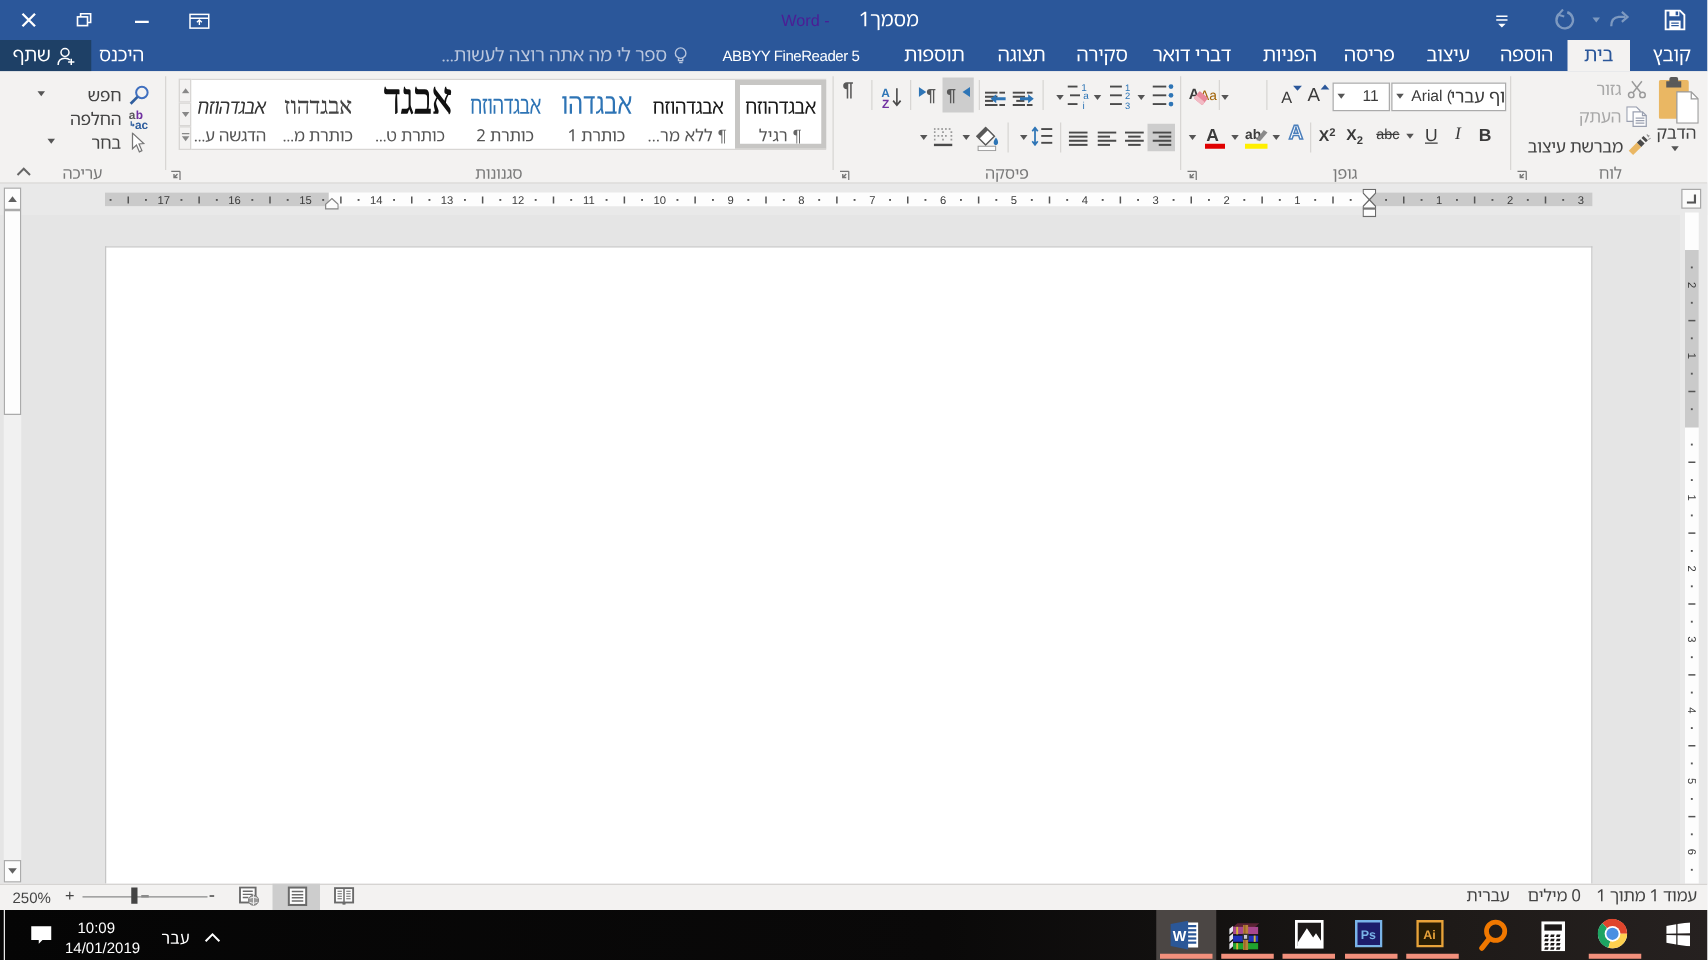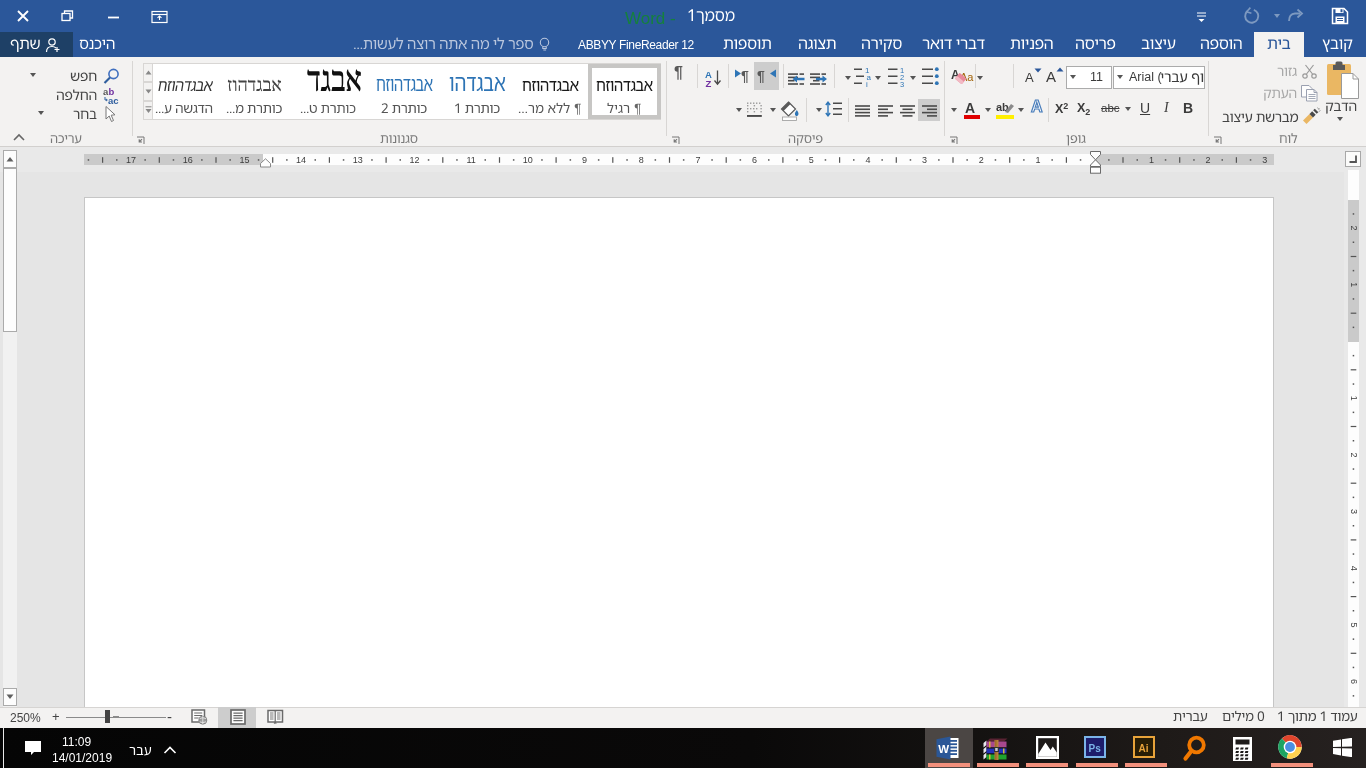--- a/index.html
+++ b/index.html
@@ -18,21 +18,21 @@
 <rect x="50" y="5.5" width="8" height="7"></rect>
         <path d="M52.5 5.5 V3 H60.5 V10 H58"></path>
 </g>
 <path d="M96 9.5 h11" stroke="#fff" stroke-width="1.8"></path>
 <g stroke="#fff" stroke-width="1.2" fill="none">
 <rect x="140" y="3.5" width="15" height="11"></rect>
         <path d="M140 6.5 h15"></path>
 <path d="M147.5 12 V8 M145.5 9.8 L147.5 8 L149.5 9.8" stroke-width="1.1"></path>
 </g>
 </svg>
-<div class="lat" style="left:625px;top:9px;font-size:17px;color:#15803d">Word - </div>
+<div class="lat" style="left:625px;top:9px;font-size:13px;color:#4c1d95">Word - </div>
 <svg style="position:absolute;left:687.0px;top:1px;overflow:visible" width="50" height="27" viewBox="0 -20 50 27">
       <path d="M6.0 0.0H4.5V-7.9Q4.5 -8.3 4.5 -8.6Q4.5 -9.0 4.5 -9.4Q4.5 -9.8 4.6 -10.1Q4.4 -9.9 4.2 -9.7Q4.0 -9.5 3.7 -9.4L2.0 -8.0L1.3 -9.0L4.7 -11.7H6.0Z M15.1 3.1V-6.1Q15.1 -7.2 14.6 -7.8Q14.2 -8.4 13.3 -8.4H9.6L9.8 -9.7H13.3Q14.9 -9.7 15.8 -8.8Q16.6 -7.8 16.6 -6.1V3.0Z M18.3 0.0 19.4 -5.8 18.1 -9.7H19.6L20.3 -7.1H20.4Q20.6 -7.6 20.8 -8.1Q21.1 -8.6 21.4 -9.0Q21.8 -9.4 22.4 -9.6Q22.9 -9.8 23.7 -9.8Q24.8 -9.8 25.6 -9.3Q26.4 -8.8 26.8 -7.8Q27.3 -6.8 27.3 -5.2V-5.0Q27.3 -3.5 26.8 -2.4Q26.3 -1.2 25.4 -0.6Q24.5 0.0 23.2 0.0H21.6L21.8 -1.2H23.1Q24.4 -1.2 25.1 -2.3Q25.8 -3.3 25.8 -5.0V-5.2Q25.8 -6.4 25.5 -7.1Q25.2 -7.9 24.6 -8.2Q24.1 -8.6 23.4 -8.6Q22.8 -8.6 22.3 -8.3Q21.8 -8.1 21.5 -7.7Q21.3 -7.3 21.1 -6.8Q20.9 -6.3 20.8 -5.7L19.8 0.0Z M32.9 0.2Q30.8 0.2 29.8 -1.0Q28.8 -2.2 28.8 -4.6V-4.8Q28.8 -5.9 29.2 -6.8Q29.5 -7.8 30.0 -8.4V-8.5L31.4 -8.7L31.2 -8.4Q30.8 -7.8 30.5 -6.9Q30.3 -6.0 30.3 -4.9Q30.3 -3.0 30.9 -2.0Q31.5 -1.0 32.9 -1.0Q34.3 -1.0 35.0 -2.1Q35.6 -3.2 35.6 -5.3Q35.6 -6.8 35.1 -7.6Q34.6 -8.4 33.4 -8.4H28.3L28.5 -9.7H33.5Q35.3 -9.7 36.2 -8.6Q37.1 -7.4 37.1 -5.3Q37.1 -2.7 36.0 -1.3Q35.0 0.2 32.9 0.2Z M38.5 0.0 39.7 -5.8 38.3 -9.7H39.8L40.6 -7.1H40.6Q40.8 -7.6 41.1 -8.1Q41.3 -8.6 41.7 -9.0Q42.1 -9.4 42.6 -9.6Q43.2 -9.8 43.9 -9.8Q45.0 -9.8 45.8 -9.3Q46.6 -8.8 47.1 -7.8Q47.5 -6.8 47.5 -5.2V-5.0Q47.5 -3.5 47.1 -2.4Q46.6 -1.2 45.7 -0.6Q44.8 0.0 43.5 0.0H41.8L42.0 -1.2H43.4Q44.7 -1.2 45.4 -2.3Q46.1 -3.3 46.1 -5.0V-5.2Q46.1 -6.4 45.7 -7.1Q45.4 -7.9 44.9 -8.2Q44.4 -8.6 43.7 -8.6Q43.0 -8.6 42.5 -8.3Q42.1 -8.1 41.8 -7.7Q41.5 -7.3 41.3 -6.8Q41.2 -6.3 41.1 -5.7L40.1 0.0Z" fill="#ffffff"></path>
     </svg>
 <svg class="abs" style="left:1195px;top:10px" width="14" height="14" viewBox="0 0 14 14">
 <g stroke="#fff" stroke-width="1.2">
         <path d="M2 3 h9 M2 6 h9"></path>
       </g>
 <path d="M3.5 9 L6.5 12 L9.5 9 Z" fill="#fff"></path>
 </svg>
 <svg class="abs" style="left:1286px;top:8px" width="20" height="16" viewBox="0 0 20 16">
@@ -76,21 +76,21 @@
     </svg>
 <svg style="position:absolute;left:860.5px;top:29px;overflow:visible" width="43" height="27" viewBox="0 -20 43 27">
       <path d="M7.4 0.0V-6.4Q7.4 -7.4 7.0 -7.8Q6.5 -8.3 5.6 -8.3H0.8L1.0 -9.5H5.7Q7.3 -9.5 8.1 -8.7Q8.9 -8.0 8.9 -6.5V0.0ZM1.1 0.0V-5.4L2.6 -5.5V0.0Z M15.2 0.0V-6.4Q15.2 -7.4 14.8 -7.8Q14.4 -8.3 13.5 -8.3H10.2L10.3 -9.5H13.6Q15.1 -9.5 15.9 -8.7Q16.7 -8.0 16.7 -6.5V0.0Z M19.5 -4.2V-9.5H20.9V-4.2ZM18.0 -8.3 18.2 -9.5H20.3V-8.3Z M26.9 0.0 29.4 -8.3H22.6L22.8 -9.5H31.1L31.0 -8.6L28.3 0.0ZM23.1 3.1V-6.0L24.6 -6.1V3.0Z M36.4 0.2Q34.4 0.2 33.4 -1.0Q32.4 -2.2 32.4 -4.5V-4.7Q32.4 -5.8 32.7 -6.7Q33.1 -7.6 33.6 -8.2V-8.4L35.0 -8.5L34.8 -8.2Q34.3 -7.7 34.1 -6.8Q33.8 -5.9 33.8 -4.8Q33.8 -2.9 34.5 -2.0Q35.1 -1.0 36.4 -1.0Q37.9 -1.0 38.5 -2.1Q39.2 -3.2 39.2 -5.2Q39.2 -6.7 38.7 -7.5Q38.2 -8.3 37.0 -8.3H31.9L32.0 -9.5H37.0Q38.9 -9.5 39.8 -8.4Q40.6 -7.3 40.6 -5.2Q40.6 -2.6 39.6 -1.2Q38.6 0.2 36.4 0.2Z" fill="#fff"></path>
     </svg>
 <svg style="position:absolute;left:797.9px;top:29px;overflow:visible" width="41" height="27" viewBox="0 -20 41 27">
       <path d="M7.4 0.0V-6.4Q7.4 -7.4 7.0 -7.8Q6.5 -8.3 5.6 -8.3H0.8L1.0 -9.5H5.7Q7.3 -9.5 8.1 -8.7Q8.9 -8.0 8.9 -6.5V0.0ZM1.1 0.0V-5.4L2.6 -5.5V0.0Z M13.8 0.1 13.2 -2.0H13.1Q12.8 -1.6 12.5 -1.2Q12.2 -0.8 11.8 -0.5Q11.5 -0.3 11.1 -0.1Q10.7 0.0 10.1 0.0H9.9V-1.2H10.1Q10.6 -1.2 11.1 -1.4Q11.5 -1.6 11.9 -1.9Q12.3 -2.2 12.6 -2.5Q12.9 -2.9 13.0 -3.2V-7.1Q13.0 -7.7 12.7 -8.0Q12.4 -8.3 11.8 -8.3H10.8L10.9 -9.5H12.1Q12.9 -9.5 13.4 -9.2Q14.0 -9.0 14.2 -8.5Q14.5 -8.0 14.5 -7.2V-2.6L15.1 -0.2Z M17.1 0.0V-9.5H18.5V0.0ZM15.6 -8.3 15.8 -9.5H18.0V-8.3Z M26.0 -0.1 20.0 -9.5H21.8L24.7 -4.7L27.1 -0.9ZM20.0 0.0V-1.2H26.6L27.1 -0.9L26.9 0.0ZM24.5 -3.7 24.1 -4.7Q24.6 -4.9 24.9 -5.3Q25.2 -5.7 25.4 -6.2Q25.6 -6.7 25.7 -7.2Q25.8 -7.7 25.8 -8.0L26.0 -9.5H27.5L27.3 -7.9Q27.2 -7.4 27.1 -6.8Q26.9 -6.2 26.6 -5.6Q26.3 -5.0 25.8 -4.5Q25.2 -4.0 24.5 -3.7Z M36.0 0.0V-6.4Q36.0 -7.4 35.6 -7.8Q35.2 -8.3 34.3 -8.3H30.1V-9.5H34.4Q35.9 -9.5 36.7 -8.7Q37.5 -8.0 37.5 -6.5V0.0ZM28.3 0.0 28.5 -1.2H29.0Q29.4 -1.2 29.6 -1.4Q29.9 -1.5 30.0 -1.8Q30.1 -2.1 30.1 -2.6V-9.2H31.6V-2.5Q31.6 -1.3 31.0 -0.7Q30.4 0.0 29.3 0.0ZM28.6 -8.3 28.8 -9.5H30.8V-8.3Z" fill="#fff"></path>
     </svg>
 <svg style="position:absolute;left:722.8px;top:29px;overflow:visible" width="51" height="27" viewBox="0 -20 51 27">
       <path d="M8.3 0.0V-6.4Q8.3 -7.4 7.9 -7.8Q7.4 -8.3 6.5 -8.3H2.4V-9.5H6.6Q8.2 -9.5 9.0 -8.7Q9.8 -8.0 9.8 -6.5V0.0ZM0.6 0.0 0.7 -1.2H1.3Q1.7 -1.2 1.9 -1.4Q2.1 -1.5 2.3 -1.8Q2.4 -2.1 2.4 -2.6V-9.2H3.9V-2.5Q3.9 -1.3 3.3 -0.7Q2.7 0.0 1.6 0.0ZM0.9 -8.3 1.1 -9.5H3.1V-8.3Z M12.5 0.0V-9.5H14.0V0.0ZM11.1 -8.3 11.2 -9.5H13.5V-8.3Z M15.9 0.0V-1.2H18.8Q19.9 -1.2 20.6 -1.7Q21.3 -2.1 21.7 -2.9Q22.1 -3.8 22.1 -4.8Q22.1 -6.5 21.4 -7.5Q20.7 -8.4 19.4 -8.4Q18.2 -8.4 17.6 -7.9Q17.1 -7.3 17.1 -6.4Q17.1 -5.7 17.4 -5.2Q17.7 -4.7 18.4 -4.6Q18.6 -4.5 18.7 -4.5Q18.8 -4.5 18.9 -4.5L18.8 -3.4Q18.6 -3.4 18.4 -3.4Q18.2 -3.4 17.9 -3.5Q16.8 -3.6 16.2 -4.4Q15.6 -5.2 15.6 -6.4Q15.6 -7.4 16.1 -8.1Q16.5 -8.8 17.3 -9.2Q18.2 -9.7 19.4 -9.7Q21.4 -9.7 22.5 -8.4Q23.6 -7.1 23.6 -4.8Q23.6 -3.4 23.0 -2.3Q22.4 -1.2 21.3 -0.6Q20.2 0.0 18.7 0.0Z M29.2 0.2Q27.1 0.2 26.1 -1.0Q25.1 -2.2 25.1 -4.5V-4.7Q25.1 -5.8 25.5 -6.7Q25.8 -7.6 26.3 -8.2V-8.4L27.7 -8.5L27.5 -8.2Q27.1 -7.7 26.8 -6.8Q26.6 -5.9 26.6 -4.8Q26.6 -2.9 27.2 -2.0Q27.8 -1.0 29.2 -1.0Q30.6 -1.0 31.3 -2.1Q31.9 -3.2 31.9 -5.2Q31.9 -6.7 31.4 -7.5Q30.9 -8.3 29.7 -8.3H24.6L24.8 -9.5H29.8Q31.6 -9.5 32.5 -8.4Q33.4 -7.3 33.4 -5.2Q33.4 -2.6 32.3 -1.2Q31.3 0.2 29.2 0.2Z M35.7 0.0V-9.5H37.2V0.0ZM34.3 -8.3 34.5 -9.5H36.7V-8.3Z M46.3 0.0V-6.4Q46.3 -7.4 45.9 -7.8Q45.4 -8.3 44.5 -8.3H40.4V-9.5H44.6Q46.2 -9.5 47.0 -8.7Q47.8 -8.0 47.8 -6.5V0.0ZM38.6 0.0 38.7 -1.2H39.3Q39.7 -1.2 39.9 -1.4Q40.1 -1.5 40.3 -1.8Q40.4 -2.1 40.4 -2.6V-9.2H41.8V-2.5Q41.8 -1.3 41.3 -0.7Q40.7 0.0 39.5 0.0ZM38.9 -8.3 39.0 -9.5H41.1V-8.3Z" fill="#fff"></path>
     </svg>
-<div class="lat" style="left:578px;top:38px;font-size:12px;letter-spacing:-0.35px;color:#fff">ABBYY FineReader 12</div>
+<div class="lat" style="left:578px;top:38px;font-size:12px;letter-spacing:-0.35px;color:#fff">ABBYY FineReader 5</div>
 <svg class="abs" style="left:538px;top:37px" width="13" height="16" viewBox="0 0 13 16">
 <g stroke="#b9c6dd" stroke-width="1.1" fill="none">
 <circle cx="6.5" cy="5.5" r="4.2"></circle>
         <path d="M4.8 9.5 v2 h3.4 v-2 M5.3 13 h2.8"></path>
 </g>
     </svg>
 <svg style="position:absolute;left:352.7px;top:30px;overflow:visible" width="183" height="26" viewBox="0 -19 183 26">
       <path d="M1.0 -0.7Q1.0 -1.1 1.3 -1.3Q1.5 -1.5 1.9 -1.5Q2.3 -1.5 2.5 -1.3Q2.7 -1.1 2.7 -0.7Q2.7 -0.3 2.5 -0.1Q2.3 0.1 1.9 0.1Q1.5 0.1 1.3 -0.1Q1.0 -0.3 1.0 -0.7Z M4.3 -0.7Q4.3 -1.1 4.5 -1.3Q4.8 -1.5 5.1 -1.5Q5.5 -1.5 5.8 -1.3Q6.0 -1.1 6.0 -0.7Q6.0 -0.3 5.8 -0.1Q5.5 0.1 5.1 0.1Q4.8 0.1 4.5 -0.1Q4.3 -0.3 4.3 -0.7Z M7.6 -0.7Q7.6 -1.1 7.8 -1.3Q8.1 -1.5 8.4 -1.5Q8.8 -1.5 9.0 -1.3Q9.2 -1.1 9.2 -0.7Q9.2 -0.3 9.0 -0.1Q8.8 0.1 8.4 0.1Q8.1 0.1 7.8 -0.1Q7.6 -0.3 7.6 -0.7Z M17.7 0.0V-6.0Q17.7 -6.9 17.2 -7.3Q16.8 -7.8 16.0 -7.8H12.1V-8.9H16.1Q17.5 -8.9 18.3 -8.2Q19.0 -7.5 19.0 -6.1V0.0ZM10.4 0.0 10.6 -1.1H11.1Q11.4 -1.1 11.7 -1.3Q11.9 -1.4 12.0 -1.7Q12.1 -2.0 12.1 -2.4V-8.6H13.5V-2.4Q13.5 -1.2 12.9 -0.6Q12.4 0.0 11.3 0.0ZM10.7 -7.8 10.9 -8.9H12.8V-7.8Z M21.7 0.0V-8.9H23.1V0.0ZM20.3 -7.8 20.5 -8.9H22.6V-7.8Z M29.3 0.1Q27.8 0.1 26.9 -0.6Q25.9 -1.2 25.3 -2.3Q24.8 -3.5 24.8 -5.2V-8.9H26.2V-5.2Q26.2 -3.8 26.5 -2.9Q26.9 -2.0 27.6 -1.5Q28.3 -1.0 29.2 -1.0H29.4Q30.4 -1.1 31.1 -1.5Q31.8 -2.0 32.1 -2.9Q32.5 -3.8 32.5 -5.2V-8.9H33.8V-5.2Q33.8 -3.5 33.3 -2.3Q32.8 -1.2 31.8 -0.6Q30.8 0.0 29.4 0.1ZM25.8 -3.5 25.7 -4.4Q26.7 -4.4 27.4 -4.7Q28.0 -5.0 28.3 -5.7Q28.6 -6.4 28.6 -7.3V-8.9H30.0V-7.4Q30.0 -6.5 29.8 -5.7Q29.5 -5.0 29.0 -4.5Q28.5 -3.9 27.7 -3.7Q26.9 -3.4 25.8 -3.5Z M35.0 0.5 35.0 -0.6 38.0 -1.3Q38.7 -1.5 39.2 -1.7Q39.7 -2.0 40.1 -2.6Q40.5 -3.1 40.7 -4.1Q41.0 -5.0 41.1 -6.6L41.2 -8.9H42.6L42.4 -6.6Q42.4 -5.3 42.2 -4.4Q42.0 -3.4 41.7 -2.7Q41.4 -2.0 40.9 -1.5Q40.4 -1.0 39.7 -0.7Q38.9 -0.4 38.0 -0.1ZM37.3 -0.6 35.4 -8.8 36.7 -9.0 38.3 -2.6Q38.3 -2.3 38.3 -2.0Q38.3 -1.6 38.2 -1.3Q38.1 -0.9 37.9 -0.6Z M44.8 -8.9H50.2L50.1 -8.0L47.4 0.0H45.9L48.6 -7.8H43.4V-11.2L44.8 -11.4Z M60.9 0.0V-6.0Q60.9 -6.9 60.5 -7.3Q60.1 -7.8 59.3 -7.8H54.8L54.9 -8.9H59.4Q60.8 -8.9 61.6 -8.2Q62.3 -7.5 62.3 -6.1V0.0ZM55.0 0.0V-5.1L56.4 -5.2V0.0Z M69.2 -0.1 63.7 -8.9H65.3L68.0 -4.4L70.3 -0.9ZM63.6 0.0V-1.1H69.8L70.3 -0.9L70.1 0.0ZM67.8 -3.5 67.4 -4.4Q67.9 -4.6 68.2 -5.0Q68.5 -5.3 68.7 -5.8Q68.9 -6.3 69.0 -6.7Q69.0 -7.2 69.1 -7.5L69.2 -8.9H70.6L70.5 -7.4Q70.4 -6.9 70.3 -6.4Q70.1 -5.8 69.8 -5.2Q69.5 -4.6 69.0 -4.2Q68.5 -3.7 67.8 -3.5Z M72.9 0.0V-8.9H74.2V0.0ZM71.5 -7.8 71.7 -8.9H73.8V-7.8Z M80.4 0.0V-6.0Q80.4 -6.9 80.0 -7.3Q79.6 -7.8 78.7 -7.8H75.6L75.8 -8.9H78.8Q80.3 -8.9 81.0 -8.2Q81.8 -7.5 81.8 -6.1V0.0Z M93.1 0.0V-6.0Q93.1 -6.9 92.7 -7.3Q92.3 -7.8 91.4 -7.8H86.9L87.1 -8.9H91.5Q93.0 -8.9 93.7 -8.2Q94.5 -7.5 94.5 -6.1V0.0ZM87.2 0.0V-5.1L88.6 -5.2V0.0Z M102.9 0.0V-6.0Q102.9 -6.9 102.5 -7.3Q102.1 -7.8 101.3 -7.8H97.4V-8.9H101.4Q102.8 -8.9 103.6 -8.2Q104.3 -7.5 104.3 -6.1V0.0ZM95.7 0.0 95.8 -1.1H96.4Q96.7 -1.1 96.9 -1.3Q97.2 -1.4 97.3 -1.7Q97.4 -2.0 97.4 -2.4V-8.6H98.8V-2.4Q98.8 -1.2 98.2 -0.6Q97.6 0.0 96.6 0.0ZM96.0 -7.8 96.1 -8.9H98.0V-7.8Z M112.4 0.0Q111.7 -1.1 111.0 -2.2Q110.4 -3.2 109.7 -4.2Q109.0 -5.1 108.3 -5.9Q107.9 -6.4 107.6 -6.8Q107.2 -7.3 106.9 -7.6Q106.6 -8.0 106.3 -8.4Q106.1 -8.7 105.9 -8.9H107.6Q107.8 -8.6 108.2 -8.2Q108.5 -7.8 108.8 -7.3Q109.2 -6.8 109.7 -6.2Q110.3 -5.4 111.0 -4.3Q111.8 -3.3 112.5 -2.2Q113.3 -1.1 114.0 0.0ZM105.6 0.0 105.9 -2.5Q106.0 -3.4 106.3 -4.1Q106.6 -4.8 107.1 -5.4Q107.6 -5.9 108.4 -6.3L108.9 -5.4Q108.4 -5.1 108.0 -4.7Q107.7 -4.2 107.6 -3.7Q107.4 -3.1 107.3 -2.4L106.9 0.0ZM111.1 -3.7 110.6 -4.6Q111.2 -4.9 111.6 -5.3Q111.9 -5.7 112.1 -6.3Q112.3 -6.8 112.3 -7.5L112.5 -8.9H113.9L113.7 -7.4Q113.7 -6.6 113.4 -5.8Q113.1 -5.1 112.5 -4.6Q111.9 -4.0 111.1 -3.7Z M124.7 0.0V-6.0Q124.7 -6.9 124.3 -7.3Q123.9 -7.8 123.0 -7.8H118.5L118.7 -8.9H123.1Q124.6 -8.9 125.3 -8.2Q126.1 -7.5 126.1 -6.1V0.0ZM118.8 0.0V-5.1L120.2 -5.2V0.0Z M127.7 0.0 128.7 -5.3 127.5 -8.9H128.8L129.6 -6.5H129.6Q129.8 -7.0 130.0 -7.5Q130.2 -7.9 130.6 -8.3Q131.0 -8.6 131.5 -8.8Q132.0 -9.0 132.7 -9.0Q133.7 -9.0 134.5 -8.6Q135.2 -8.1 135.6 -7.2Q136.1 -6.2 136.1 -4.8V-4.6Q136.1 -3.2 135.6 -2.2Q135.2 -1.1 134.3 -0.6Q133.5 0.0 132.3 0.0H130.8L130.9 -1.1H132.2Q133.4 -1.1 134.0 -2.1Q134.7 -3.0 134.7 -4.6V-4.8Q134.7 -5.9 134.4 -6.5Q134.1 -7.2 133.6 -7.6Q133.1 -7.9 132.5 -7.9Q131.8 -7.9 131.4 -7.7Q131.0 -7.4 130.7 -7.1Q130.4 -6.7 130.3 -6.2Q130.1 -5.8 130.0 -5.3L129.1 0.0Z M141.8 -3.9V-8.9H143.2V-3.9ZM140.5 -7.8 140.6 -8.9H142.6V-7.8Z M145.8 -8.9H151.2L151.1 -8.0L148.4 0.0H147.0L149.6 -7.8H144.4V-11.2L145.8 -11.4Z M160.4 0.0V-6.0Q160.4 -6.9 159.9 -7.3Q159.5 -7.8 158.7 -7.8H155.6L155.8 -8.9H158.8Q160.2 -8.9 161.0 -8.2Q161.7 -7.5 161.7 -6.1V0.0Z M163.5 0.0V-1.1H166.2Q167.2 -1.1 167.9 -1.6Q168.6 -2.0 169.0 -2.8Q169.3 -3.5 169.3 -4.5Q169.3 -6.1 168.7 -7.0Q168.0 -7.9 166.7 -7.9Q165.7 -7.9 165.1 -7.4Q164.6 -6.8 164.6 -6.0Q164.6 -5.3 164.9 -4.9Q165.2 -4.4 165.9 -4.3Q166.0 -4.3 166.1 -4.2Q166.2 -4.2 166.3 -4.2L166.2 -3.2Q166.0 -3.2 165.9 -3.2Q165.7 -3.2 165.4 -3.3Q164.3 -3.4 163.8 -4.2Q163.2 -4.9 163.2 -6.0Q163.2 -6.9 163.7 -7.6Q164.1 -8.3 164.8 -8.7Q165.6 -9.1 166.7 -9.1Q168.6 -9.1 169.7 -7.8Q170.7 -6.6 170.7 -4.5Q170.7 -3.2 170.2 -2.1Q169.6 -1.1 168.6 -0.6Q167.6 0.0 166.1 0.0Z M176.0 0.1Q174.1 0.1 173.2 -1.0Q172.2 -2.1 172.2 -4.2V-4.4Q172.2 -5.4 172.5 -6.3Q172.9 -7.1 173.3 -7.7V-7.9L174.7 -8.0L174.5 -7.7Q174.1 -7.2 173.8 -6.4Q173.6 -5.5 173.6 -4.5Q173.6 -2.7 174.2 -1.8Q174.8 -1.0 176.0 -1.0Q177.4 -1.0 178.0 -2.0Q178.6 -3.0 178.6 -4.9Q178.6 -6.3 178.1 -7.0Q177.6 -7.8 176.5 -7.8H171.7L171.9 -8.9H176.6Q178.3 -8.9 179.1 -7.9Q180.0 -6.8 180.0 -4.9Q180.0 -2.5 179.0 -1.2Q178.0 0.1 176.0 0.1Z" fill="#b9c6dd"></path>
     </svg>
 <div class="abs" style="left:0;top:32px;width:73px;height:25px;background:#1e4066"></div>
@@ -662,21 +662,21 @@
       <path d="M5.6 -8.0Q6.9 -8.0 7.6 -7.4Q8.2 -6.7 8.2 -5.5V0.0H1.5V-6.0Q1.5 -6.2 1.5 -6.4Q1.6 -6.5 1.7 -6.7Q1.8 -6.9 1.9 -7.0H0.7L0.8 -8.0ZM7.0 -1.0V-5.4Q7.0 -6.2 6.6 -6.6Q6.3 -7.0 5.5 -7.0H2.8Q2.8 -6.8 2.8 -6.6Q2.7 -6.4 2.7 -6.2V-1.0Z M10.7 -3.5V-8.0H11.9V-3.5ZM9.4 -7.0 9.6 -8.0H11.4V-7.0Z M14.3 -8.0H19.2L19.1 -7.2L16.6 0.0H15.4L17.7 -7.0H13.1V-10.1L14.3 -10.3Z M21.1 -3.5V-8.0H22.3V-3.5ZM19.9 -7.0 20.0 -8.0H21.8V-7.0Z M23.9 0.0 24.8 -4.8 23.7 -8.0H24.9L25.6 -5.9H25.6Q25.8 -6.3 26.0 -6.7Q26.2 -7.1 26.5 -7.4Q26.8 -7.8 27.3 -7.9Q27.8 -8.1 28.4 -8.1Q29.3 -8.1 30.0 -7.7Q30.7 -7.3 31.0 -6.4Q31.4 -5.6 31.4 -4.3V-4.1Q31.4 -2.9 31.0 -1.9Q30.6 -1.0 29.9 -0.5Q29.1 0.0 28.0 0.0H26.6L26.8 -1.0H27.9Q29.0 -1.0 29.6 -1.9Q30.2 -2.7 30.2 -4.1V-4.3Q30.2 -5.3 29.9 -5.9Q29.7 -6.5 29.2 -6.8Q28.8 -7.1 28.2 -7.1Q27.6 -7.1 27.2 -6.9Q26.8 -6.7 26.6 -6.4Q26.4 -6.0 26.2 -5.6Q26.1 -5.2 26.0 -4.8L25.1 0.0Z M42.1 -4.8Q42.1 -3.6 41.9 -2.7Q41.7 -1.8 41.3 -1.1Q40.9 -0.5 40.3 -0.2Q39.7 0.1 38.9 0.1Q37.8 0.1 37.1 -0.4Q36.4 -1.0 36.1 -2.1Q35.7 -3.2 35.7 -4.8Q35.7 -6.3 36.0 -7.4Q36.3 -8.5 37.0 -9.2Q37.7 -9.8 38.9 -9.8Q40.1 -9.8 40.8 -9.2Q41.5 -8.6 41.8 -7.4Q42.1 -6.3 42.1 -4.8ZM36.9 -4.8Q36.9 -3.5 37.1 -2.6Q37.3 -1.7 37.8 -1.3Q38.2 -0.9 38.9 -0.9Q39.6 -0.9 40.0 -1.3Q40.5 -1.7 40.7 -2.6Q40.9 -3.5 40.9 -4.8Q40.9 -6.1 40.7 -6.9Q40.5 -7.8 40.1 -8.3Q39.7 -8.8 38.9 -8.8Q38.1 -8.8 37.7 -8.3Q37.3 -7.8 37.1 -6.9Q36.9 -6.0 36.9 -4.8Z" fill="#444"></path>
     </svg>
 <svg style="position:absolute;left:1172.5px;top:704px;overflow:visible" width="37" height="23" viewBox="0 -17 37 23">
       <path d="M7.0 0.0V-5.4Q7.0 -6.2 6.6 -6.6Q6.3 -7.0 5.5 -7.0H2.0V-8.0H5.6Q6.9 -8.0 7.6 -7.4Q8.2 -6.7 8.2 -5.5V0.0ZM0.5 0.0 0.6 -1.0H1.1Q1.4 -1.0 1.6 -1.2Q1.8 -1.3 1.9 -1.5Q2.0 -1.8 2.0 -2.2V-7.7H3.2V-2.1Q3.2 -1.1 2.8 -0.5Q2.3 0.0 1.3 0.0ZM0.7 -7.0 0.9 -8.0H2.6V-7.0Z M10.7 -3.5V-8.0H11.9V-3.5ZM9.5 -7.0 9.6 -8.0H11.4V-7.0Z M17.4 0.0V-5.4Q17.4 -6.2 17.1 -6.6Q16.7 -7.0 15.9 -7.0H13.2L13.3 -8.0H16.0Q17.3 -8.0 18.0 -7.4Q18.7 -6.7 18.7 -5.5V0.0Z M24.4 0.0V-5.4Q24.4 -6.2 24.0 -6.6Q23.6 -7.0 22.9 -7.0H20.3L20.5 -8.0H23.0Q24.3 -8.0 24.9 -7.4Q25.6 -6.7 25.6 -5.5V-0.9Q25.6 -0.6 25.4 -0.4Q25.3 -0.2 25.1 0.0ZM19.9 0.0V-1.0H26.6L26.5 0.0Z M27.3 0.5 27.3 -0.5 30.1 -1.2Q30.6 -1.3 31.1 -1.6Q31.6 -1.8 31.9 -2.3Q32.3 -2.8 32.5 -3.7Q32.7 -4.5 32.8 -5.9L32.9 -8.0H34.2L34.0 -5.9Q34.0 -4.8 33.8 -3.9Q33.7 -3.1 33.4 -2.4Q33.1 -1.8 32.6 -1.4Q32.2 -0.9 31.5 -0.6Q30.9 -0.3 30.1 -0.1ZM29.5 -0.6 27.7 -7.9 28.9 -8.1 30.3 -2.3Q30.3 -2.1 30.3 -1.8Q30.3 -1.5 30.2 -1.1Q30.1 -0.8 29.9 -0.6Z" fill="#444"></path>
     </svg>
 <div class="abs" style="left:0;top:728px;width:1366px;height:40px;background:linear-gradient(to right,#050505 0%,#0a0909 55%,#131110 70%,#1e1a18 85%,#262120 100%)"></div>
 <div class="abs" style="left:3px;top:728px;width:1px;height:40px;background:#e8e8e8"></div>
 <svg class="abs" style="left:24px;top:739px" width="18" height="18" viewBox="0 0 18 18">
 <path d="M1 2 H17 V13 H10 L7 16 V13 H1 Z" fill="#fff"></path>
 </svg>
-<div class="lat" style="left:62px;top:735px;font-size:12px;color:#fff">11:09</div>
+<div class="lat" style="left:62px;top:735px;font-size:12px;color:#fff">10:09</div>
 <div class="lat" style="left:52px;top:751px;font-size:12px;color:#fff">14/01/2019</div>
 <svg style="position:absolute;left:128.6px;top:738px;overflow:visible" width="25" height="23" viewBox="0 -17 25 23">
       <path d="M4.8 0.0V-5.4Q4.8 -6.2 4.4 -6.6Q4.1 -7.0 3.3 -7.0H0.5L0.7 -8.0H3.4Q4.7 -8.0 5.4 -7.4Q6.1 -6.7 6.1 -5.5V0.0Z M12.0 0.0V-5.4Q12.0 -6.2 11.7 -6.6Q11.3 -7.0 10.5 -7.0H8.0L8.2 -8.0H10.6Q11.9 -8.0 12.6 -7.4Q13.3 -6.7 13.3 -5.5V-0.9Q13.2 -0.6 13.1 -0.4Q12.9 -0.2 12.8 0.0ZM7.6 0.0V-1.0H14.3L14.1 0.0Z M15.3 0.5 15.3 -0.5 18.0 -1.2Q18.6 -1.3 19.1 -1.6Q19.6 -1.8 19.9 -2.3Q20.3 -2.8 20.5 -3.7Q20.7 -4.5 20.8 -5.9L20.9 -8.0H22.1L22.0 -5.9Q22.0 -4.8 21.8 -3.9Q21.6 -3.1 21.3 -2.4Q21.0 -1.8 20.6 -1.4Q20.1 -0.9 19.5 -0.6Q18.9 -0.3 18.0 -0.1ZM17.4 -0.6 15.7 -7.9 16.9 -8.1 18.2 -2.3Q18.3 -2.1 18.3 -1.8Q18.3 -1.5 18.2 -1.1Q18.1 -0.8 17.9 -0.6Z" fill="#fff"></path>
     </svg>
 <svg class="abs" style="left:163px;top:746px" width="14" height="9" viewBox="0 0 14 9">
 <path d="M1.5 7 L7 1.5 L12.5 7" stroke="#fff" stroke-width="1.6" fill="none"></path>
     </svg>
 <div class="abs" style="left:925px;top:728px;width:48px;height:40px;background:#4b4644"></div>
 <svg class="abs" style="left:936px;top:736px" width="24" height="24" viewBox="0 0 24 24">
 <path d="M11 2 H22.5 V22 H11 Z" fill="#fff"></path>

